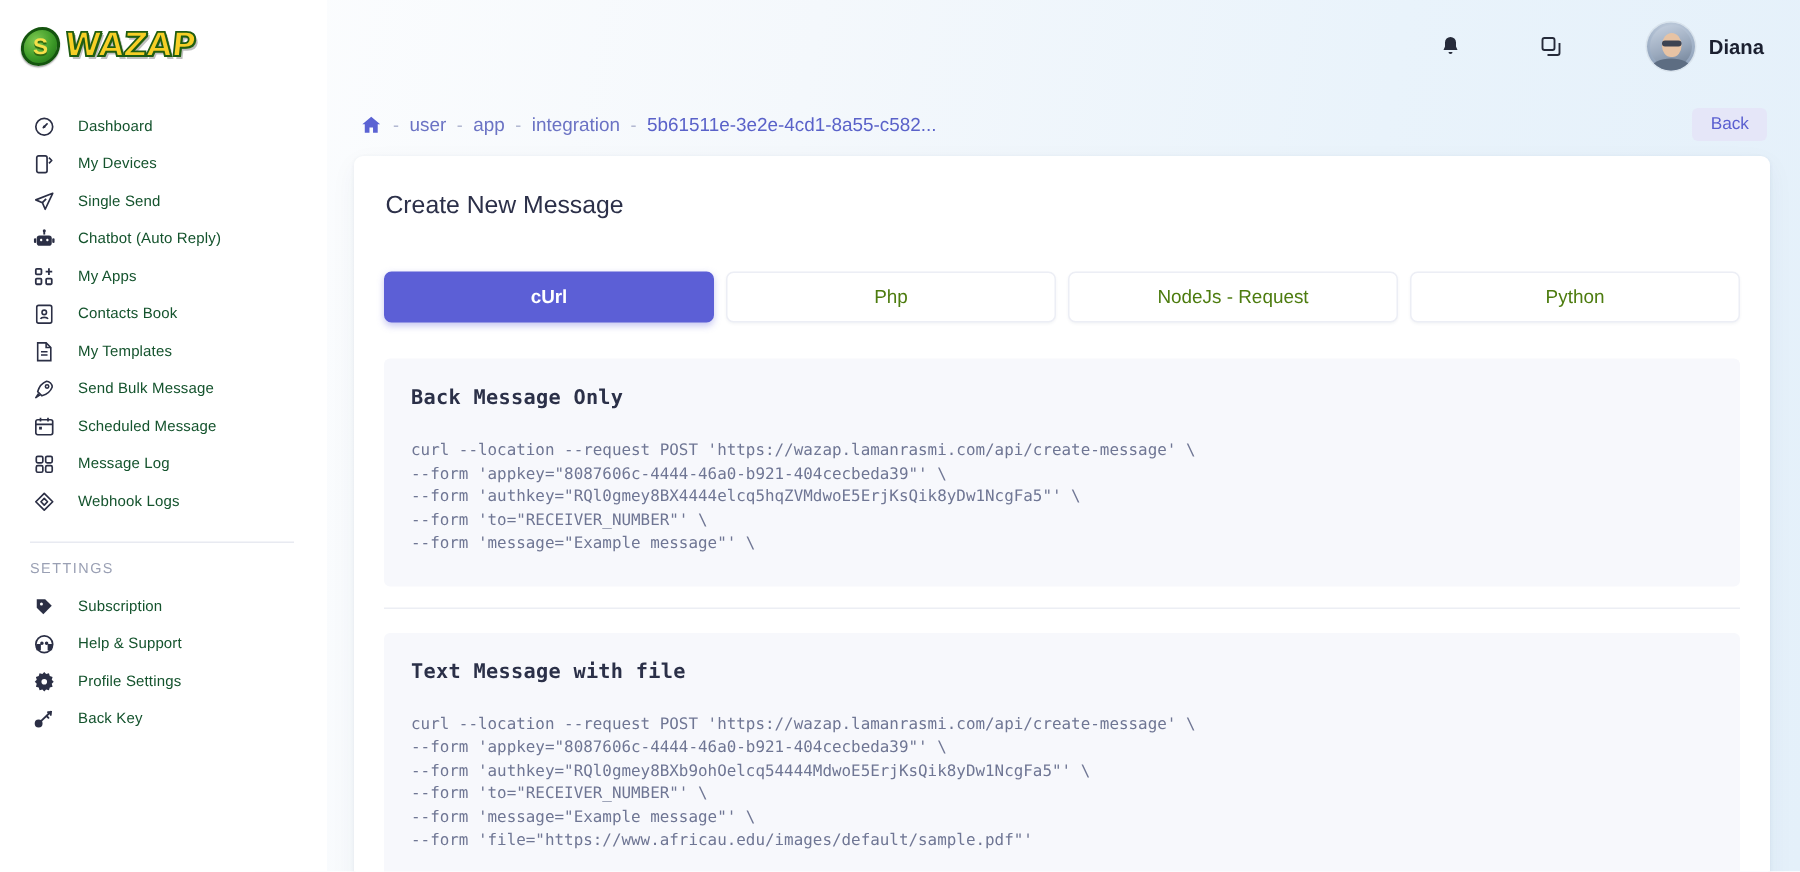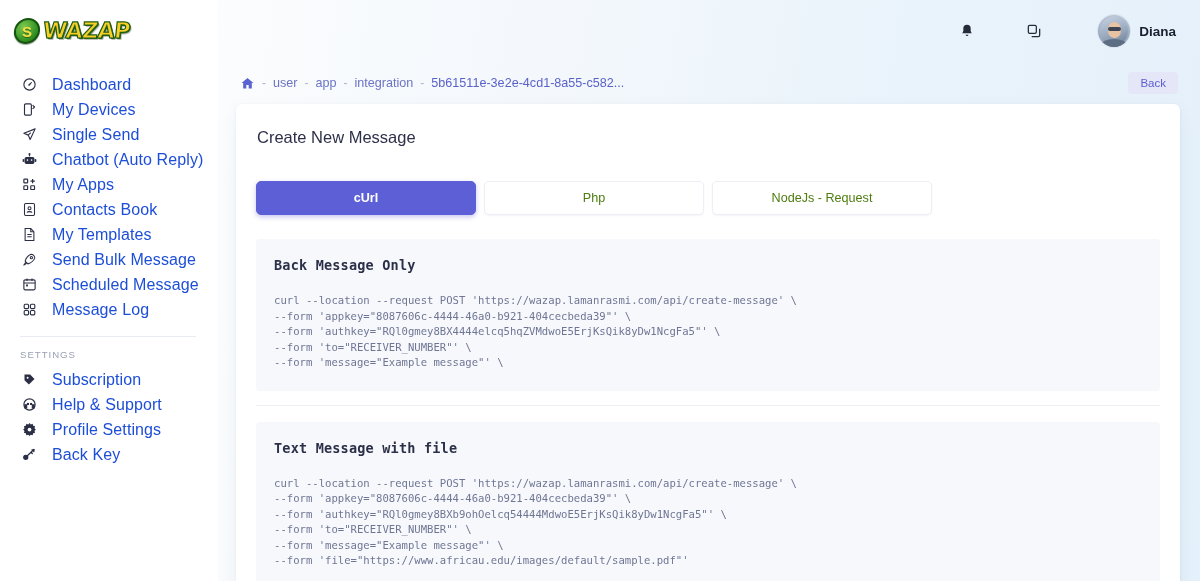--- a/index.html
+++ b/index.html
@@ -85,22 +85,22 @@
   }
   .nav-item + .nav-item { margin-top: 0; }
   .nav-item .ico {
     width: 18px; height: 18px;
     display: flex; align-items: center; justify-content: center;
     color: #2b2f45;
     flex: 0 0 18px;
   }
   .nav-item .ico svg { width: 15px; height: 15px; display: block; }
   .nav-label {
-    font-size: 16px;
-    color: #1d4ed8;
+    font-size: 10px;
+    color: #14532d;
     letter-spacing: .1px;
     white-space: nowrap;
   }
   .nav-divider {
     margin: 14px 22px 12px 20px;
     height: 1px;
     background: #e8eaf1;
   }
   .section-label {
     font-size: 9.6px;
@@ -418,20 +418,29 @@
           <svg viewBox="0 0 24 24" fill="none" stroke="currentColor" stroke-width="1.8">
               <rect x="3.5" y="3.5" width="7" height="7" rx="1.6"></rect>
               <rect x="13.5" y="3.5" width="7" height="7" rx="1.6"></rect>
               <rect x="3.5" y="13.5" width="7" height="7" rx="1.6"></rect>
               <rect x="13.5" y="13.5" width="7" height="7" rx="1.6"></rect>
             </svg>
         </span>
         <span class="nav-label">Message Log</span>
       </a>
 
+      <a class="nav-item">
+        <span class="ico">
+          <svg viewBox="0 0 24 24" fill="none" stroke="currentColor" stroke-width="1.8" stroke-linejoin="round">
+              <path d="M12 3l9 9-9 9-9-9z"></path>
+              <path d="M12 8.5l3.5 3.5L12 15.5 8.5 12z"></path>
+            </svg>
+        </span>
+        <span class="nav-label">Webhook Logs</span>
+      </a>
 
       <div class="nav-divider"></div>
 
       <div class="section-label">SETTINGS</div>
 
       <a class="nav-item">
         <span class="ico">
           <svg viewBox="0 0 24 24" fill="currentColor">
               <path d="M4 4h9l7 7-9 9-7-7z"></path>
               <circle cx="9" cy="9" r="1.6" fill="#fff"></circle>
@@ -532,20 +541,21 @@
         <button class="back-btn">Back</button>
       </div>
 
       <section class="card">
         <h2 class="card-title">Create New Message</h2>
 
         <div class="tabs">
           <div class="tab active">cUrl</div>
           <div class="tab">Php</div>
           <div class="tab">NodeJs - Request</div>
+          <div class="tab">Python</div>
         </div>
 
         <div class="codeblock">
           <div class="code-title">Back Message Only</div>
           <pre class="code-body">curl --location --request POST 'https://wazap.lamanrasmi.com/api/create-message' \
 --form 'appkey="8087606c-4444-46a0-b921-404cecbeda39"' \
 --form 'authkey="RQl0gmey8BX4444elcq5hqZVMdwoE5ErjKsQik8yDw1NcgFa5"' \
 --form 'to="RECEIVER_NUMBER"' \
 --form 'message="Example message"' \</pre>
         </div>

